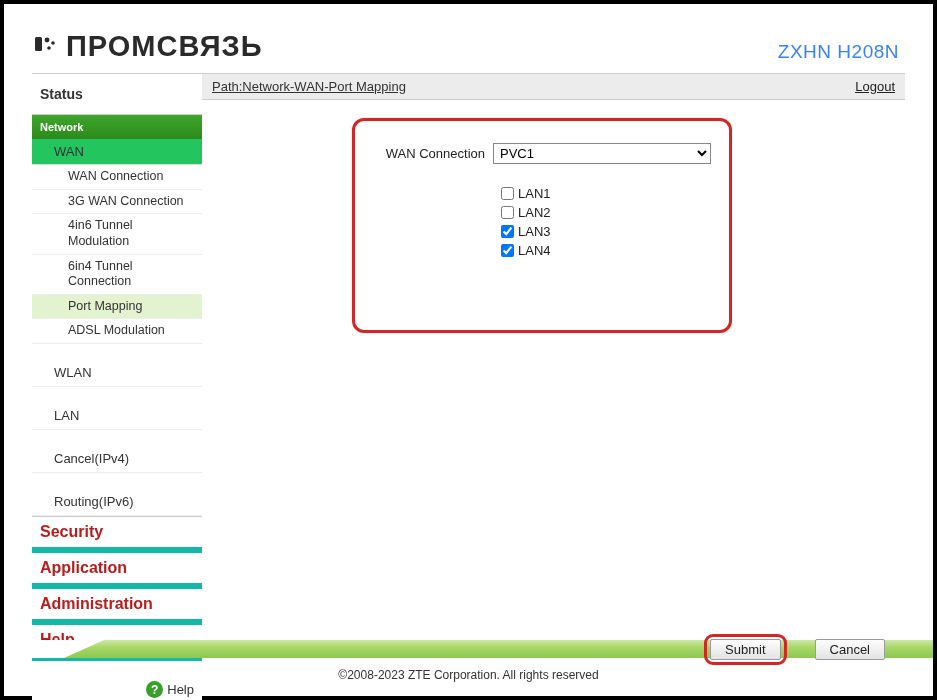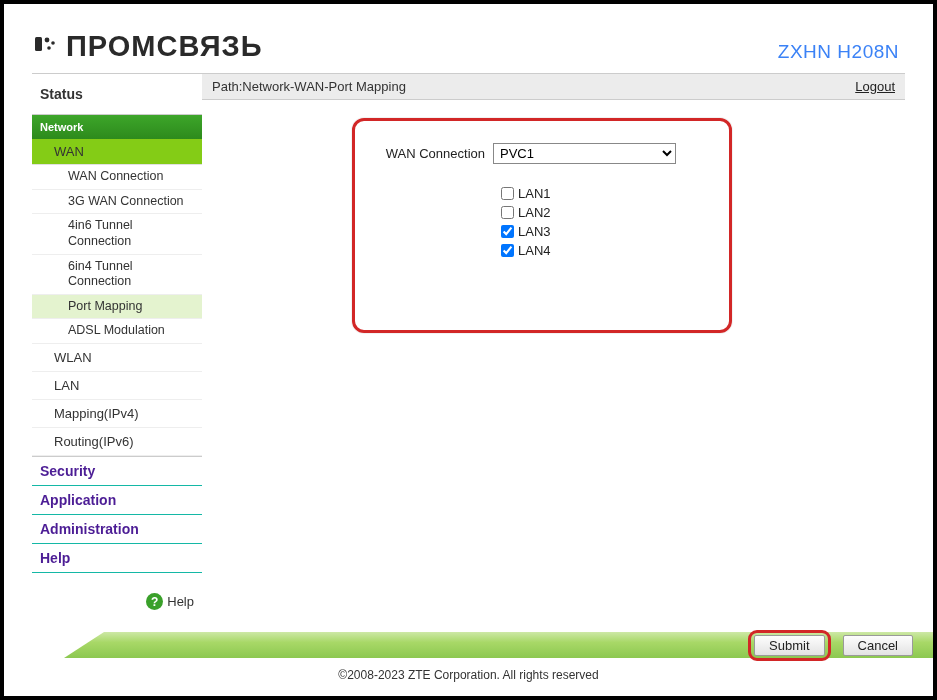--- a/index.html
+++ b/index.html
@@ -59,46 +59,47 @@
   }
   .nav-active {
     background:#2e8b1f;
     background: linear-gradient(#3da62a,#2d8a1c);
     color:#fff;
     font-weight:bold;
     font-size:11px;
     padding:6px 8px;
   }
   .nav-sub-active {
-    background:#84cc16;
+    background:#22c55e;
     padding:5px 8px 5px 22px;
     font-size:13px;
     color:#333;
     border-bottom:1px solid #e0e0e0;
   }
   .nav-subsub {
     padding:4px 8px 4px 36px;
     font-size:12.5px;
     color:#333;
     border-bottom:1px solid #eee;
     line-height:1.25;
   }
   .nav-subsub.hl { background:#e4f3cf; }
   .nav-sub {
     padding:6px 8px 6px 22px;
     font-size:13px;
     color:#333;
     border-bottom:1px solid #eee;
+    margin-top:15px;
   }
   .nav-top2 {
     padding:6px 8px;
-    font-size:14px;
+    font-size:16px;
     font-weight:bold;
-    color:#4c1d95;
-    border-bottom:1px solid #14b8a6;
+    color:#b91c1c;
+    border-bottom:6px solid #14b8a6;
   }
   .help-row {
     display:flex;
     justify-content:flex-end;
     align-items:center;
     gap:4px;
     padding:20px 8px 8px 8px;
     font-size:13px;
     color:#333;
   }
@@ -113,52 +114,53 @@
   .path-bar {
     background:#ececec;
     border-top:1px solid #ccc;
     border-bottom:1px solid #ccc;
     padding:5px 10px;
     font-size:13px;
     color:#333;
     display:flex;
     justify-content:space-between;
     align-items:center;
+    text-decoration:underline;
   }
   .logout { text-decoration:underline; color:#222; cursor:pointer; font-size:13px; }
   .form-frame {
     margin: 18px 0 0 150px;
     width: 380px;
     height: 215px;
     border:3px solid #d22727;
     border-radius:12px;
     box-shadow: 0 0 0 1px rgba(0,0,0,.05);
     padding: 22px 18px;
     position:relative;
   }
   .field-row { display:flex; align-items:center; margin-bottom:22px; }
   .field-label { width:120px; text-align:right; padding-right:8px; font-size:13px; color:#222; }
   .field-select {
-    width:183px; font-size:13px; padding:1px 2px;
+    width:218px; font-size:13px; padding:1px 2px;
     border:1px solid #888; background:#fff;
   }
   .checks { margin-left:128px;margin-top:10px; }
   .check-row { display:flex; align-items:center; gap:4px; font-size:13px; color:#222; margin-bottom:4px; }
   .check-row input { margin:0; }
   
   .footer-bar {
     position:absolute;
     left:0; right:0; bottom:38px;
-    height:26px;
+    height:18px;
     background:linear-gradient(#cde8a6,#a8d867 40%,#8cc850);
     display:flex;
     justify-content:flex-end;
     align-items:center;
-    padding-right:20px;
-    gap:12px;
+    padding-right:48px;
+    gap:28px;
   }
   .footer-bar::before{
     content:"";
     position:absolute; left:0; top:0; bottom:0;
     width:100px;
     background:#fff;
     clip-path: polygon(0 0, 100% 0, 60% 100%, 0 100%);
   }
   .btn {
     font-size:13px;
@@ -205,27 +207,27 @@
     </div>
 
     <div class="columns">
 
       <div class="sidebar">
         <div class="nav-top">Status</div>
         <div class="nav-active">Network</div>
         <div class="nav-sub-active">WAN</div>
         <div class="nav-subsub">WAN Connection</div>
         <div class="nav-subsub">3G WAN Connection</div>
-        <div class="nav-subsub">4in6 Tunnel Connection</div>
+        <div class="nav-subsub">4in6 Tunnel Modulation</div>
         <div class="nav-subsub">6in4 Tunnel Connection</div>
         <div class="nav-subsub hl">Port Mapping</div>
         <div class="nav-subsub">ADSL Modulation</div>
         <div class="nav-sub">WLAN</div>
         <div class="nav-sub">LAN</div>
-        <div class="nav-sub">Mapping(IPv4)</div>
+        <div class="nav-sub">Cancel(IPv4)</div>
         <div class="nav-sub">Routing(IPv6)</div>
         <div class="nav-top2" style="border-top:1px solid #ccc">Security</div>
         <div class="nav-top2">Application</div>
         <div class="nav-top2">Administration</div>
         <div class="nav-top2">Help</div>
         <div class="help-row">
           <span class="help-icon">?</span>
           <span>Help</span>
         </div>
       </div>

